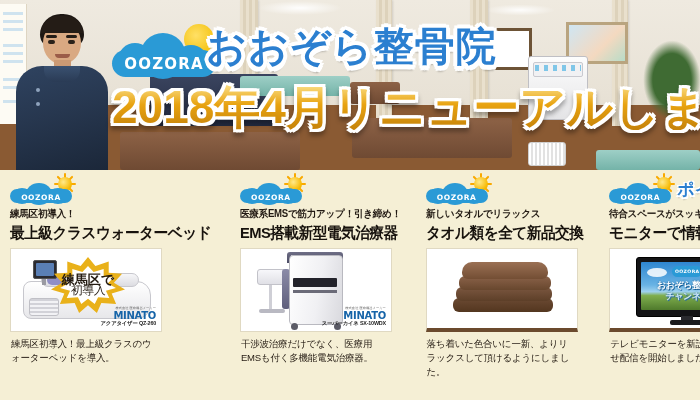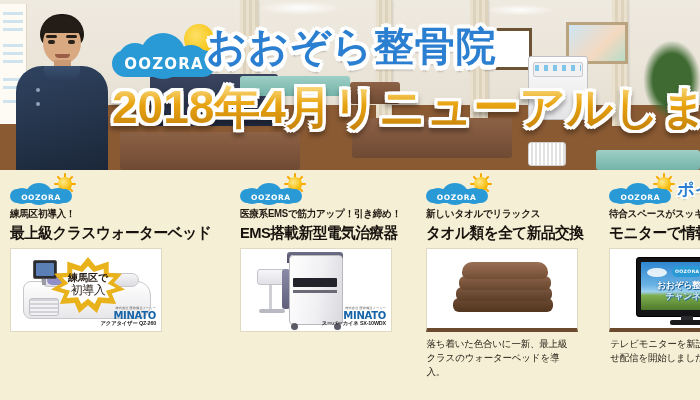--- a/index.html
+++ b/index.html
@@ -134,21 +134,21 @@
   .wb-stand{position:absolute;left:31px;bottom:46px;width:4px;height:8px;background:#9a9aa2;}
   .wb-vent{position:absolute;left:18px;bottom:15px;width:28px;height:16px;border-radius:3px;
     background:repeating-linear-gradient(180deg,#d2d2d8 0 2px,#f2f2f5 2px 4px);border:1px solid #c0c0c6;}
   .ribbon{position:absolute;left:40px;top:8px;width:74px;height:56px;}
   .ribbon .star{position:absolute;inset:0;background:#e9b11a;
     clip-path:polygon(50% 0%,60% 16%,78% 8%,78% 28%,96% 30%,85% 46%,100% 58%,82% 65%,88% 84%,68% 82%,62% 100%,
                       50% 86%,38% 100%,32% 82%,12% 84%,18% 65%,0% 58%,15% 46%,4% 30%,22% 28%,22% 8%,40% 16%);}
   .ribbon .inner{position:absolute;left:9px;top:9px;right:9px;bottom:9px;background:#fff;
     clip-path:polygon(50% 0%,60% 16%,78% 8%,78% 28%,96% 30%,85% 46%,100% 58%,82% 65%,88% 84%,68% 82%,62% 100%,
                       50% 86%,38% 100%,32% 82%,12% 84%,18% 65%,0% 58%,15% 46%,4% 30%,22% 28%,22% 8%,40% 16%);}
-  .ribbon .t1{position:absolute;left:0;right:0;top:14px;text-align:center;font-size:10px;font-weight:bold;color:#241b12;}
+  .ribbon .t1{position:absolute;left:0;right:0;top:14px;text-align:center;font-size:13px;font-weight:bold;color:#241b12;}
   .ribbon .t2{position:absolute;left:0;right:0;top:25px;text-align:center;font-size:12px;font-weight:normal;color:#241b12;letter-spacing:-.5px;}
 
   .mbrand{position:absolute;right:5px;bottom:4px;text-align:right;line-height:1.05;}
   .mbrand .tiny{font-size:3.2px;color:#666;letter-spacing:.1px;}
   .mbrand .mn{font-size:10px;font-weight:bold;color:#1664a8;letter-spacing:-.3px;font-family:"DejaVu Sans",sans-serif;}
   .mbrand .mdl{font-size:5.4px;font-weight:bold;color:#1d1d1d;letter-spacing:-.2px;}
 
   
   .ems-cab{position:absolute;left:48px;bottom:6px;width:52px;height:68px;border-radius:4px;
     background:linear-gradient(100deg,#ffffff 0%,#f0f0f3 55%,#d9d9de 100%);border:1px solid #b9b9c0;}
@@ -300,20 +300,21 @@
             <div class="inner"></div>
           <div class="t1">練馬区で</div>
           <div class="t2">初導入</div>
         </div>
         <div class="mbrand">
           <div class="tiny">株式会社 医療機器メーカー</div>
           <div class="mn">MINATO</div>
           <div class="mdl">アクアタイザー QZ-260</div>
         </div>
       </div>
+      <div class="caption">練馬区初導入！最上級クラスのウォーターベッドを導入。</div>
     </div>
 
     <div class="col">
       <div class="badge">
         <div class="sun">
           <div class="ray" style="transform:rotate(0deg)"></div>
           <div class="ray" style="transform:rotate(45deg)"></div>
           <div class="ray" style="transform:rotate(90deg)"></div>
           <div class="ray" style="transform:rotate(135deg)"></div>
           <div class="disc"></div>
@@ -342,20 +343,21 @@
         <div class="ems-band"></div>
         <div class="ems-band2"></div>
         <div class="ems-wheel" style="left:50px"></div>
         <div class="ems-wheel" style="left:93px"></div>
         <div class="mbrand">
           <div class="tiny">株式会社 医療機器メーカー</div>
           <div class="mn">MINATO</div>
           <div class="mdl">スーパーカイネ SX-10WDX</div>
         </div>
       </div>
+      <div class="caption">干渉波治療だけでなく、医療用EMSも付く多機能電気治療器。</div>
     </div>
 
     <div class="col">
       <div class="badge">
         <div class="sun">
           <div class="ray" style="transform:rotate(0deg)"></div>
           <div class="ray" style="transform:rotate(45deg)"></div>
           <div class="ray" style="transform:rotate(90deg)"></div>
           <div class="ray" style="transform:rotate(135deg)"></div>
           <div class="disc"></div>
@@ -371,21 +373,21 @@
       <div class="lead">新しいタオルでリラックス</div>
       <div class="head">タオル類を全て新品交換</div>
       <div class="photo underline">
         <div class="towels">
           <div class="tw tw1"></div>
             <div class="tw tw2"></div>
           <div class="tw tw3"></div>
             <div class="tw tw4"></div>
         </div>
       </div>
-      <div class="caption">落ち着いた色合いに一新、最上級クラスのウォーターベッドを導入。</div>
+      <div class="caption">落ち着いた色合いに一新、よりリラックスして頂けるようにしました。</div>
     </div>
 
     <div class="col">
       <div class="badge">
         <div class="sun">
           <div class="ray" style="transform:rotate(0deg)"></div>
           <div class="ray" style="transform:rotate(45deg)"></div>
           <div class="ray" style="transform:rotate(90deg)"></div>
           <div class="ray" style="transform:rotate(135deg)"></div>
           <div class="disc"></div>

